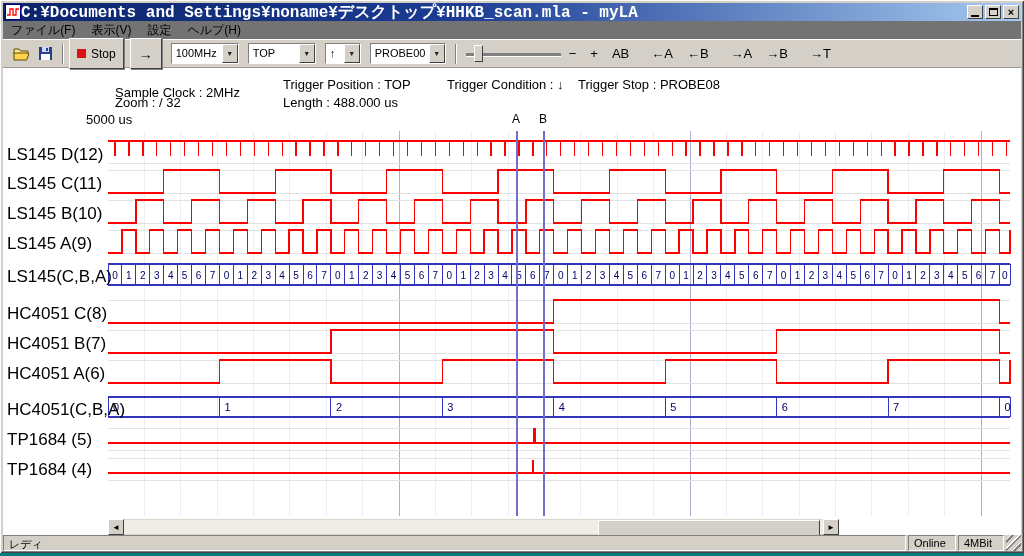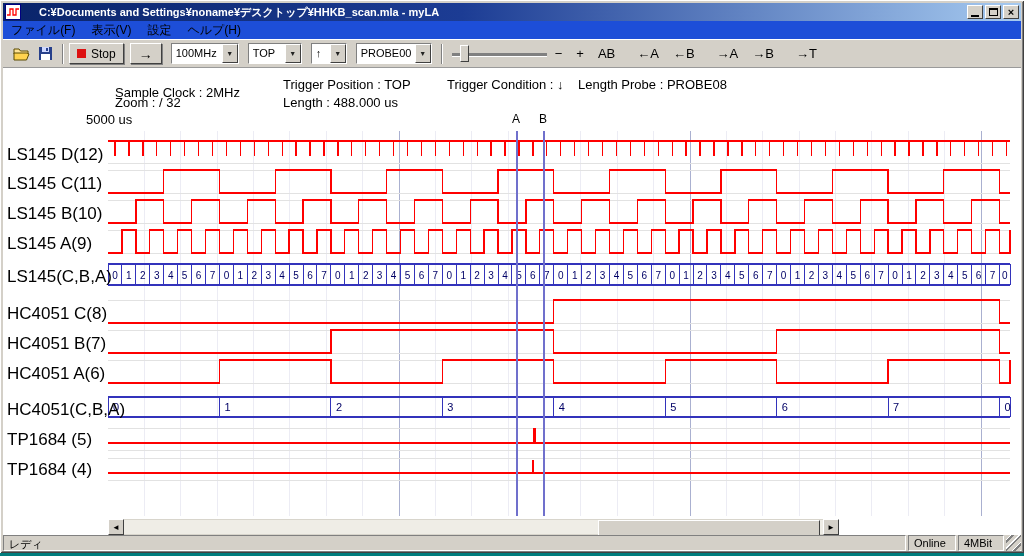--- a/index.html
+++ b/index.html
@@ -6,43 +6,43 @@
   html,body { width:1024px; height:556px; background:#007d7d; overflow:hidden;
               font-family:"Liberation Sans", sans-serif; }
   .window { position:absolute; left:0; top:0; width:1024px; height:553px; background:#d4d0c8;
             box-shadow: inset 1px 1px 0 #ffffff, inset -1px -1px 0 #404040,
                         inset 2px 2px 0 #d4d0c8, inset -2px -2px 0 #808080; }
 
   
   .titlebar { position:absolute; top:3px; left:3px; right:3px; height:18px;
               background:linear-gradient(90deg,#0a246a 0%,#1c3c94 45%,#a6caf0 100%);
               display:flex; align-items:center; padding:0 2px; color:#fff; }
-  .title-text { font-size:11px; font-weight:bold; margin-left:18px; flex:1;
-                white-space:nowrap; overflow:hidden; }
+  .title-text { font-size:16px; font-weight:bold; margin-left:0; flex:1;
+                white-space:nowrap; overflow:hidden;font-family:Liberation Mono, monospace; }
   .win-btns { display:flex; gap:2px; }
   .win-btn { width:16px; height:14px; background:#d4d0c8; border:1px solid;
              border-color:#fff #404040 #404040 #fff; display:flex; align-items:center;
              justify-content:center; color:#000; font-size:11px; font-weight:bold; }
   .glyph-min { width:8px; height:2px; background:#000; margin-top:7px; }
   .glyph-max { width:9px; height:8px; border:1px solid #000; border-top:2px solid #000; }
 
   
-  .menubar { position:absolute; top:21px; left:3px; right:3px; height:18px; background:#1d4ed8;
+  .menubar { position:absolute; top:21px; left:3px; right:3px; height:18px; background:#737373;
              display:flex; align-items:center; font-size:12px; }
   .menu-item { padding:1px 8px; white-space:nowrap; }
 
   
   .toolbar { position:absolute; top:39px; left:3px; right:3px; height:29px; background:#d4d0c8;
              display:flex; align-items:center; padding-left:6px;
              border-top:1px solid #fff; border-bottom:1px solid #9a9a9a; }
   .tb-icon-btn { width:24px; height:22px; background:none; border:none;
                  display:flex; align-items:center; justify-content:center; }
   .tb-sep { width:2px; height:20px; border-left:1px solid #808080; border-right:1px solid #fff;
             margin:0 5px; }
-  .push-btn { height:21px; background:#d4d0c8; border:1px solid;
+  .push-btn { height:31px; background:#d4d0c8; border:1px solid;
               border-color:#fff #404040 #404040 #fff; box-shadow:1px 1px 0 #808080;
               display:flex; align-items:center; padding:0 7px;
               font:12px "Liberation Sans",sans-serif; }
   .stop-square { display:inline-block; width:9px; height:9px; background:#dd1111; margin-right:5px; }
   .run-btn { margin-left:6px; font-size:14px; font-weight:bold; padding:0 8px; }
   .combo { height:21px; background:#fff; border:1px solid; border-color:#808080 #fff #fff #808080;
            display:flex; align-items:stretch; margin-left:9px; }
   .combo-text { flex:1; font-size:11px; padding:3px 12px 0 4px; white-space:nowrap; overflow:hidden; }
   .combo-btn { width:16px; background:#d4d0c8; border:1px solid;
                border-color:#fff #404040 #404040 #fff; font-size:7px; color:#222;
@@ -368,21 +368,21 @@
       <line x1="534" y1="443" x2="534" y2="428" stroke="#ff0000" stroke-width="3" shape-rendering="crispEdges"></line>
       <line x1="108" y1="473" x2="1010" y2="473" stroke="#ff0000" stroke-width="1.3" shape-rendering="crispEdges"></line>
       <line x1="533" y1="473" x2="533" y2="460" stroke="#ff0000" stroke-width="2" shape-rendering="crispEdges"></line>
       <line x1="517" y1="131" x2="517" y2="516" stroke="#7070cc" stroke-width="1.2" shape-rendering="crispEdges"></line>
       <line x1="544" y1="131" x2="544" y2="516" stroke="#7070cc" stroke-width="1.2" shape-rendering="crispEdges"></line>
     </svg>
 
   <div class="info-text" style="left:115px;top:85px">Sample Clock : 2MHz</div>
   <div class="info-text" style="left:283px;top:77px">Trigger Position : TOP</div>
   <div class="info-text" style="left:447px;top:77px">Trigger Condition : ↓</div>
-  <div class="info-text" style="left:578px;top:77px">Length Probe : PROBE08</div>
+  <div class="info-text" style="left:578px;top:77px">Trigger Stop : PROBE08</div>
   <div class="info-text" style="left:115px;top:95px">Zoom : /  32</div>
   <div class="info-text" style="left:283px;top:95px">Length : 488.000 us</div>
   <div class="info-text" style="left:86px;top:112px">5000 us</div>
 
   <div class="cursor-label" style="left:512px;top:112px">A</div>
   <div class="cursor-label" style="left:539px;top:112px">B</div>
 
   <div class="ch-label" style="top:145px">LS145 D(12)</div>
   <div class="ch-label" style="top:174px">LS145 C(11)</div>
   <div class="ch-label" style="top:204px">LS145 B(10)</div>
@@ -456,21 +456,21 @@
       <span>Stop</span>
     </button>
     <button class="push-btn run-btn">→</button>
 
     <span class="combo" style="width:68px">
       <span class="combo-text">100MHz</span>
       <span class="combo-btn">
           <span>▼</span>
         </span>
     </span>
-    <span class="combo" style="width:54px">
+    <span class="combo" style="width:68px">
       <span class="combo-text">TOP</span>
       <span class="combo-btn">
           <span>▼</span>
         </span>
     </span>
     <span class="combo" style="width:36px">
       <span class="combo-text">↑</span>
       <span class="combo-btn">
           <span>▼</span>
         </span>

